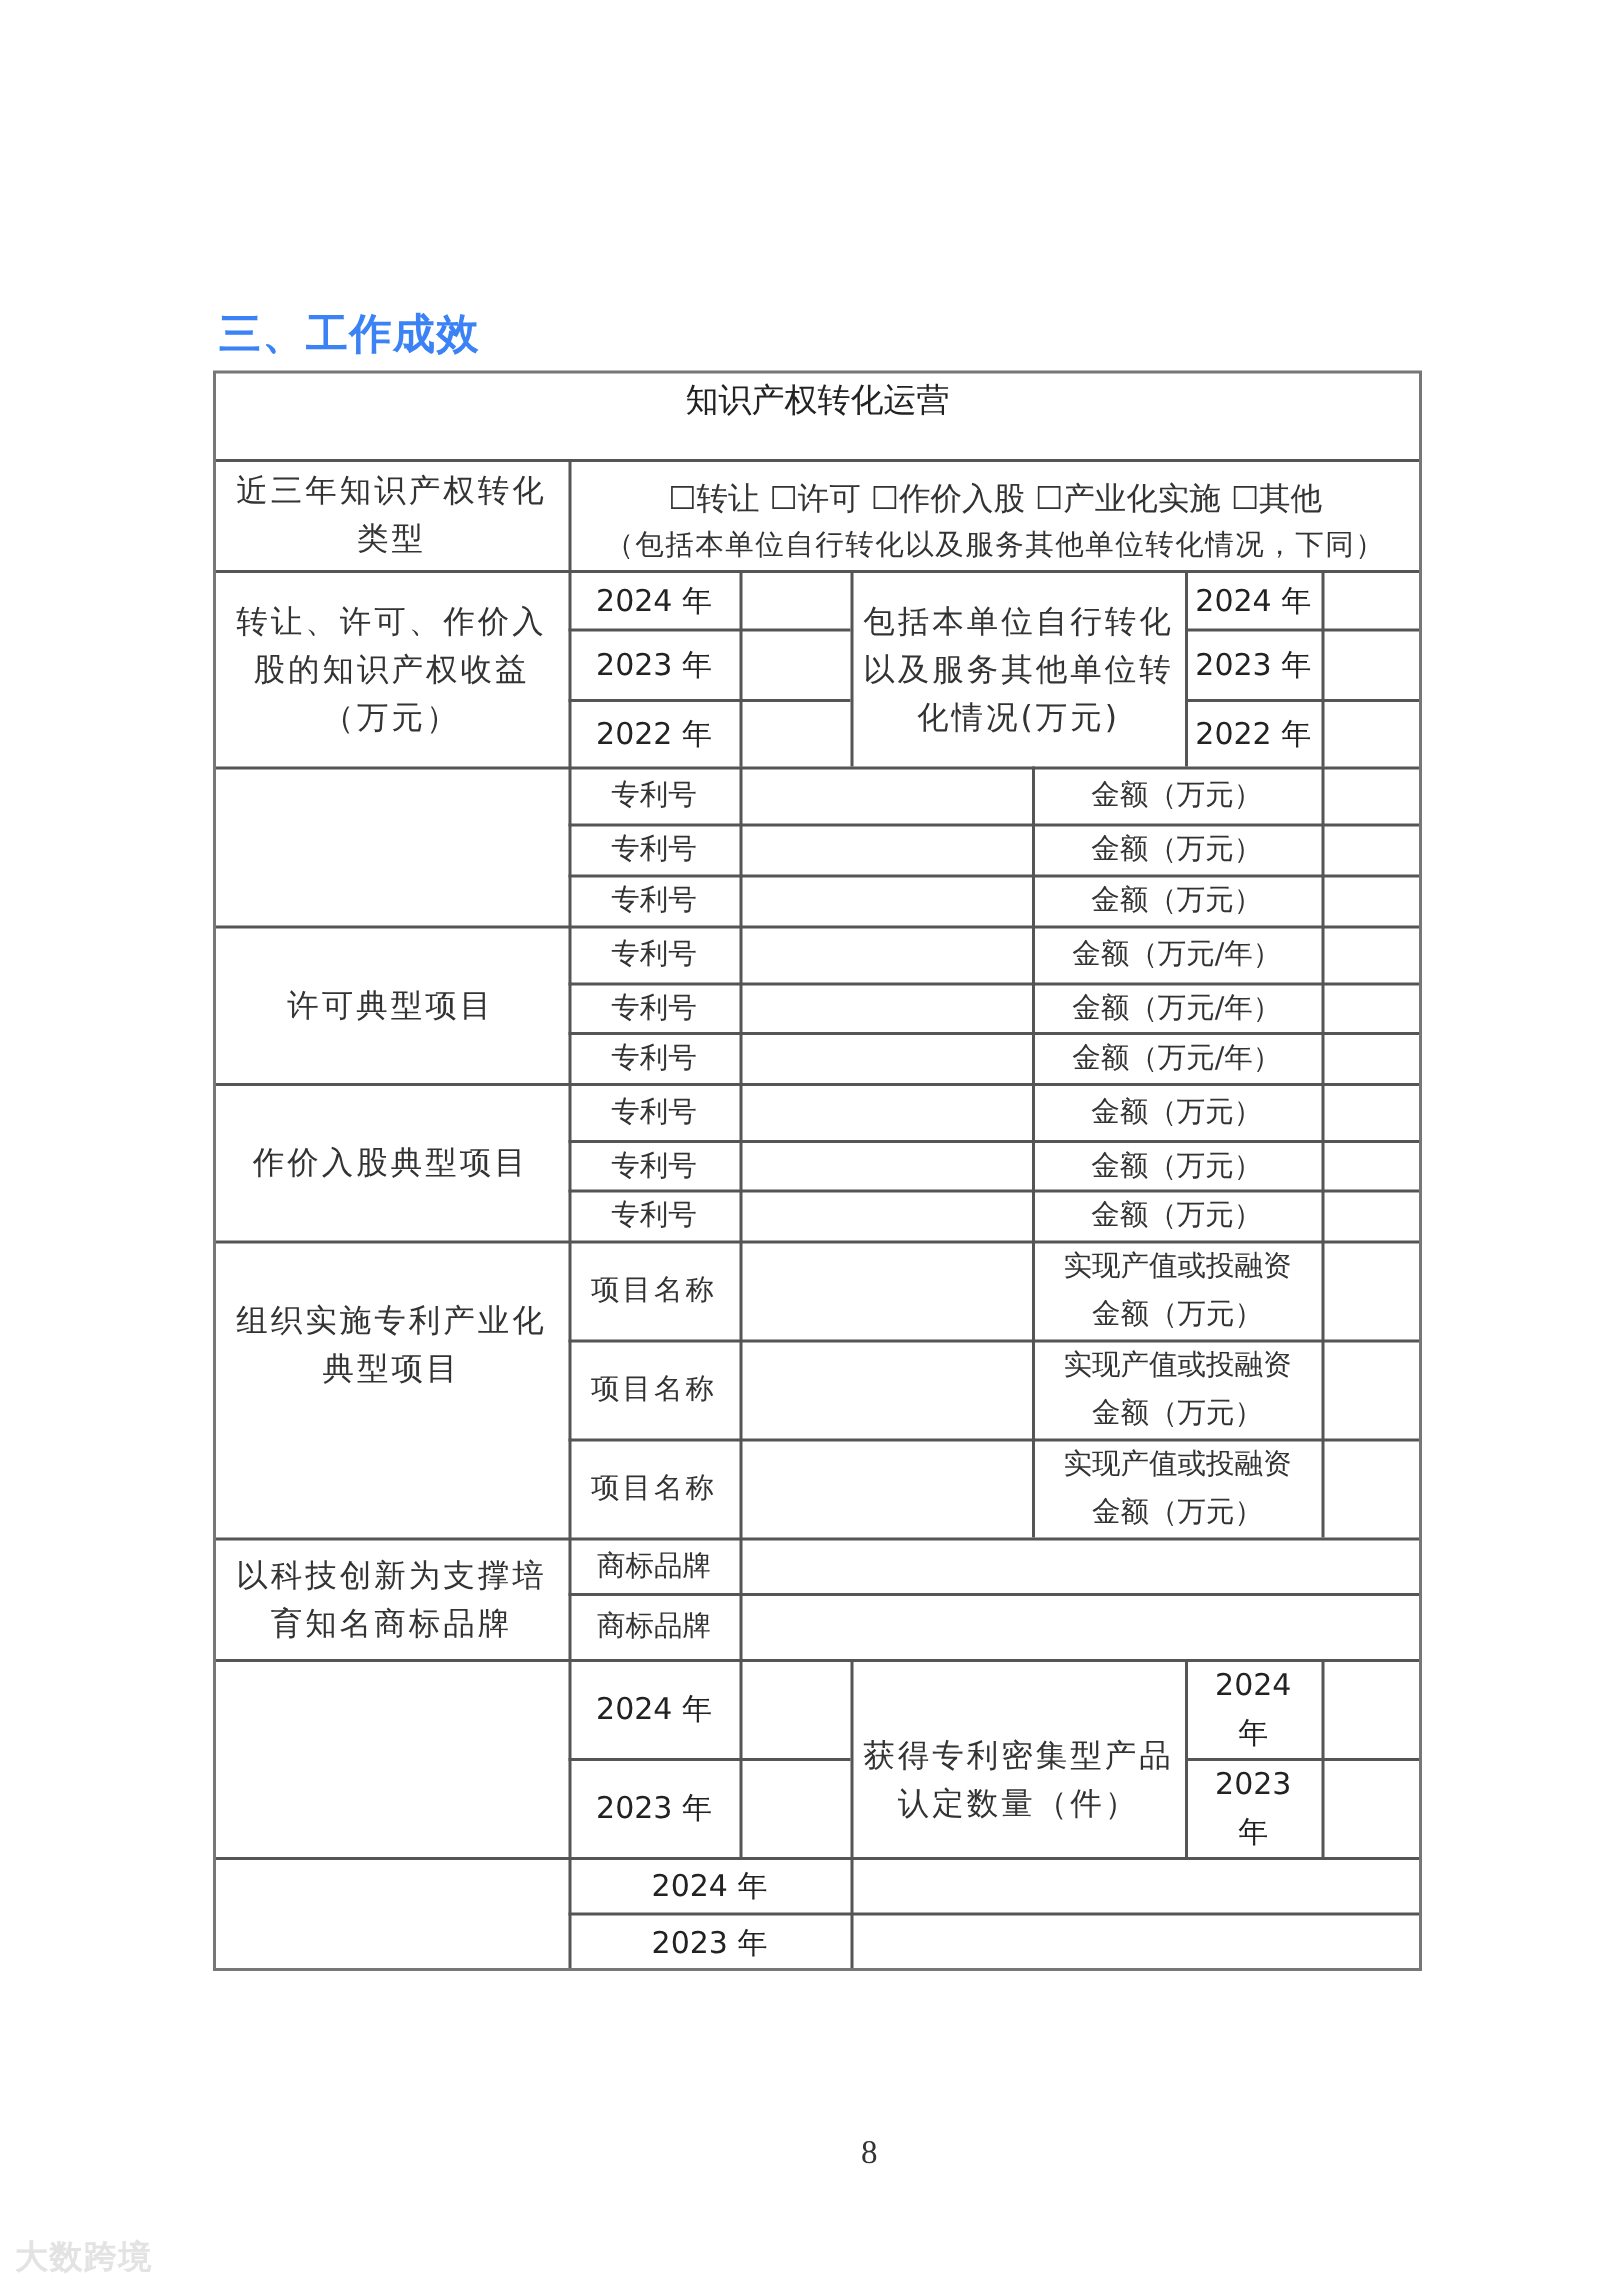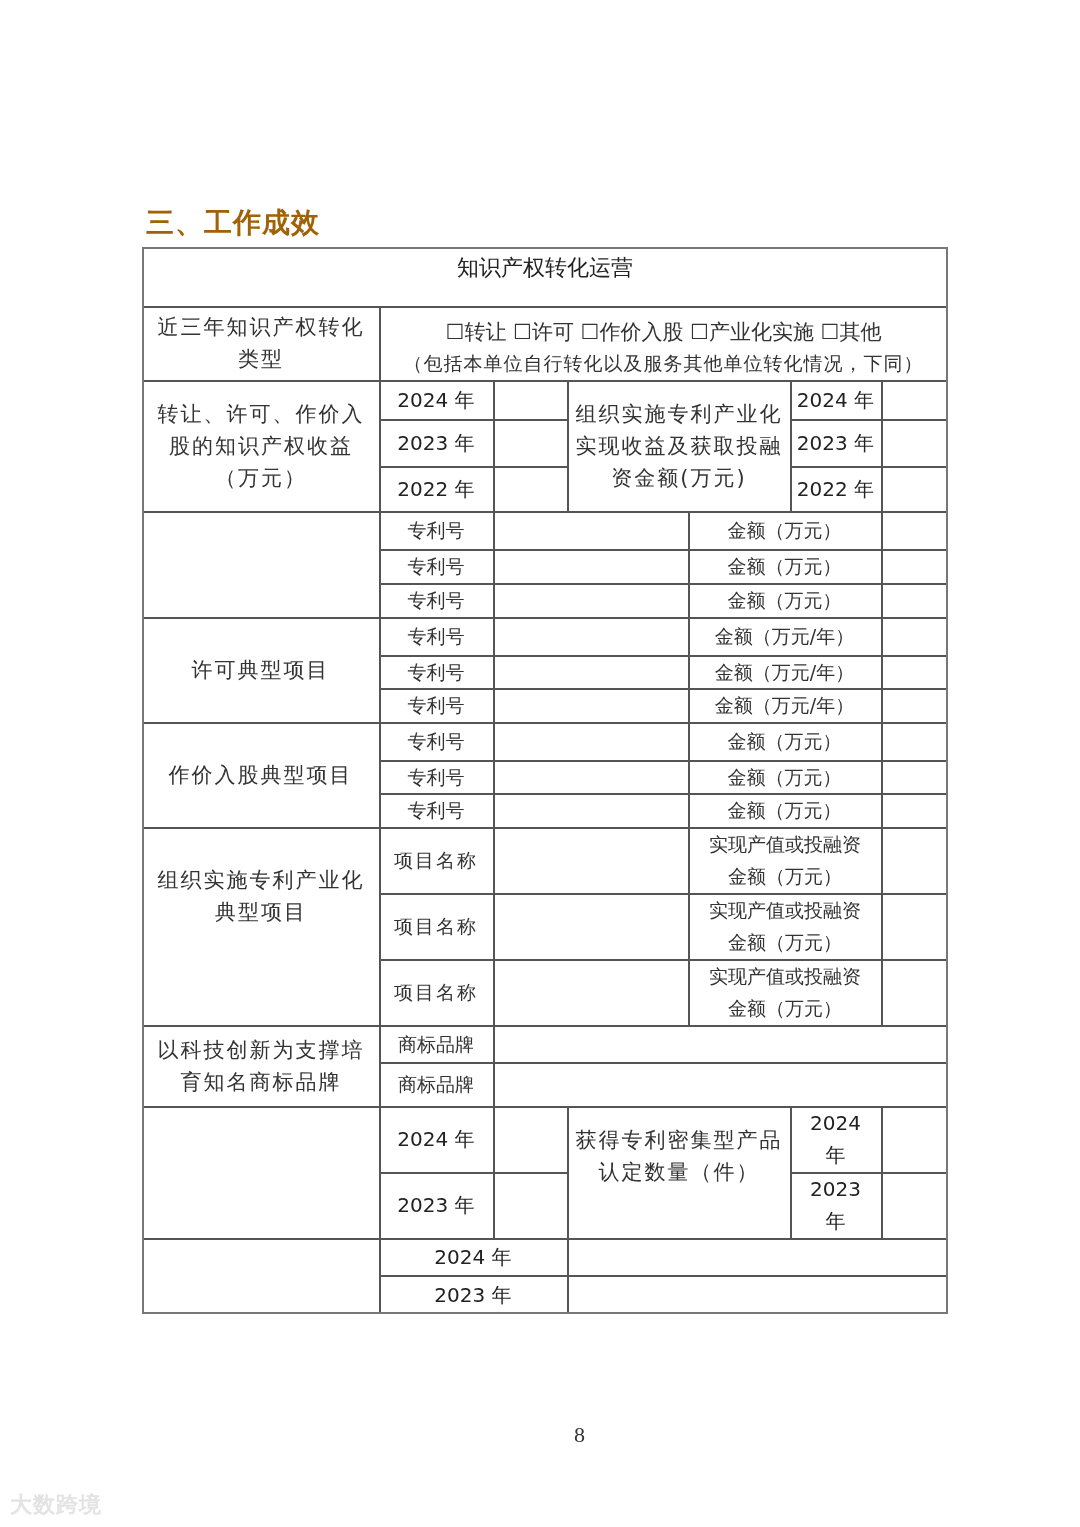--- a/index.html
+++ b/index.html
@@ -1,18 +1,18 @@
 <!DOCTYPE html>
 <html><head>
 <meta charset="utf-8">
 <style>
   html, body { margin:0; padding:0; background:#ffffff; }
   body { width:1080px; height:1527px; position:relative; overflow:hidden;
          font-family:"DejaVu Sans","Liberation Sans",sans-serif; color:#222; }
-  .heading { position:absolute; left:146px; top:204px; font-size:28px; font-weight:bold; color:#a16207; letter-spacing:1px;
+  .heading { position:absolute; left:146px; top:204px; font-size:28px; font-weight:bold; color:#3b82f6; letter-spacing:1px;
              font-family:"DejaVu Sans",sans-serif; }
   .tbl { position:absolute; left:142px; top:247px; width:806px; height:1067px; }
   .c { position:absolute; box-sizing:border-box; display:flex; align-items:center; justify-content:center;
        text-align:center; font-size:21px; line-height:32px; color:#333; }
   .line { position:absolute; background:#555; }
   .h { height:1.5px; }
   .v { width:1.5px; }
   .outer { position:absolute; box-sizing:border-box; border:2px solid #777; left:0; top:0; width:806px; height:1067px; }
   .title { font-size:22px; font-weight:normal; color:#222; }
   .small { font-size:19px; }
@@ -75,21 +75,21 @@
   <div class="c" style="left:237px;top:59px;width:569px;height:46px;padding-top:6px">☐转让 ☐许可 ☐作价入股 ☐产业化实施 ☐其他</div>
   <div class="c" style="left:8px;top:133px;width:222px;height:131px;letter-spacing:2px">转让、许可、作价入股的知识产权收益（万元）</div>
 
   <div class="c small" style="left:237px;top:101px;width:569px;height:30px;letter-spacing:1px">（包括本单位自行转化以及服务其他单位转化情况，下同）</div>
   <div class="c yr" style="left:237px;top:133px;width:114px;height:39px">2024 年</div>
   <div class="c yr" style="left:237px;top:172px;width:114px;height:47px">2023 年</div>
   <div class="c yr" style="left:237px;top:219px;width:114px;height:45px">2022 年</div>
   <div class="c" style="left:351px;top:133px;width:74px;height:39px"></div>
   <div class="c" style="left:351px;top:172px;width:74px;height:47px"></div>
   <div class="c" style="left:351px;top:219px;width:74px;height:45px"></div>
-  <div class="c" style="left:432px;top:133px;width:210px;height:131px;letter-spacing:2px">组织实施专利产业化实现收益及获取投融资金额(万元)</div>
+  <div class="c" style="left:432px;top:133px;width:210px;height:131px;letter-spacing:2px">包括本单位自行转化以及服务其他单位转化情况(万元)</div>
   <div class="c yr" style="left:648px;top:133px;width:91px;height:39px">2024 年</div>
   <div class="c yr" style="left:648px;top:172px;width:91px;height:47px">2023 年</div>
   <div class="c yr" style="left:648px;top:219px;width:91px;height:45px">2022 年</div>
   <div class="c" style="left:739px;top:133px;width:67px;height:39px"></div>
   <div class="c" style="left:739px;top:172px;width:67px;height:47px"></div>
   <div class="c" style="left:739px;top:219px;width:67px;height:45px"></div>
 
   <div class="c small" style="left:237px;top:264px;width:114px;height:38px">专利号</div>
   <div class="c small" style="left:237px;top:302px;width:114px;height:34px">专利号</div>
   <div class="c small" style="left:237px;top:336px;width:114px;height:34px">专利号</div>
@@ -120,21 +120,21 @@
   <div class="c small" style="left:560px;top:580px;width:166px;height:66px">实现产值或投融资金额（万元）</div>
   <div class="c small" style="left:560px;top:646px;width:166px;height:66px">实现产值或投融资金额（万元）</div>
   <div class="c small" style="left:560px;top:712px;width:166px;height:66px">实现产值或投融资金额（万元）</div>
 
   <div class="c" style="left:12px;top:778px;width:214px;height:81px;letter-spacing:2px">以科技创新为支撑培育知名商标品牌</div>
   <div class="c small" style="left:237px;top:778px;width:114px;height:37px">商标品牌</div>
   <div class="c small" style="left:237px;top:815px;width:114px;height:44px">商标品牌</div>
 
   <div class="c yr" style="left:237px;top:859px;width:114px;height:66px">2024 年</div>
   <div class="c yr" style="left:237px;top:925px;width:114px;height:66px">2023 年</div>
-  <div class="c" style="left:432px;top:859px;width:210px;height:100px;letter-spacing:2px">获得专利密集型产品认定数量（件）</div>
+  <div class="c" style="left:432px;top:889px;width:210px;height:100px;letter-spacing:2px">获得专利密集型产品认定数量（件）</div>
   <div class="c yr" style="left:660px;top:859px;width:67px;height:66px">2024 年</div>
   <div class="c yr" style="left:660px;top:925px;width:67px;height:66px">2023 年</div>
 
   <div class="c yr" style="left:237px;top:991px;width:188px;height:37px">2024 年</div>
   <div class="c yr" style="left:237px;top:1028px;width:188px;height:39px">2023 年</div>
 </div>
 
 <div class="pageno">8</div>
 <div class="wm">大数跨境</div>
 

